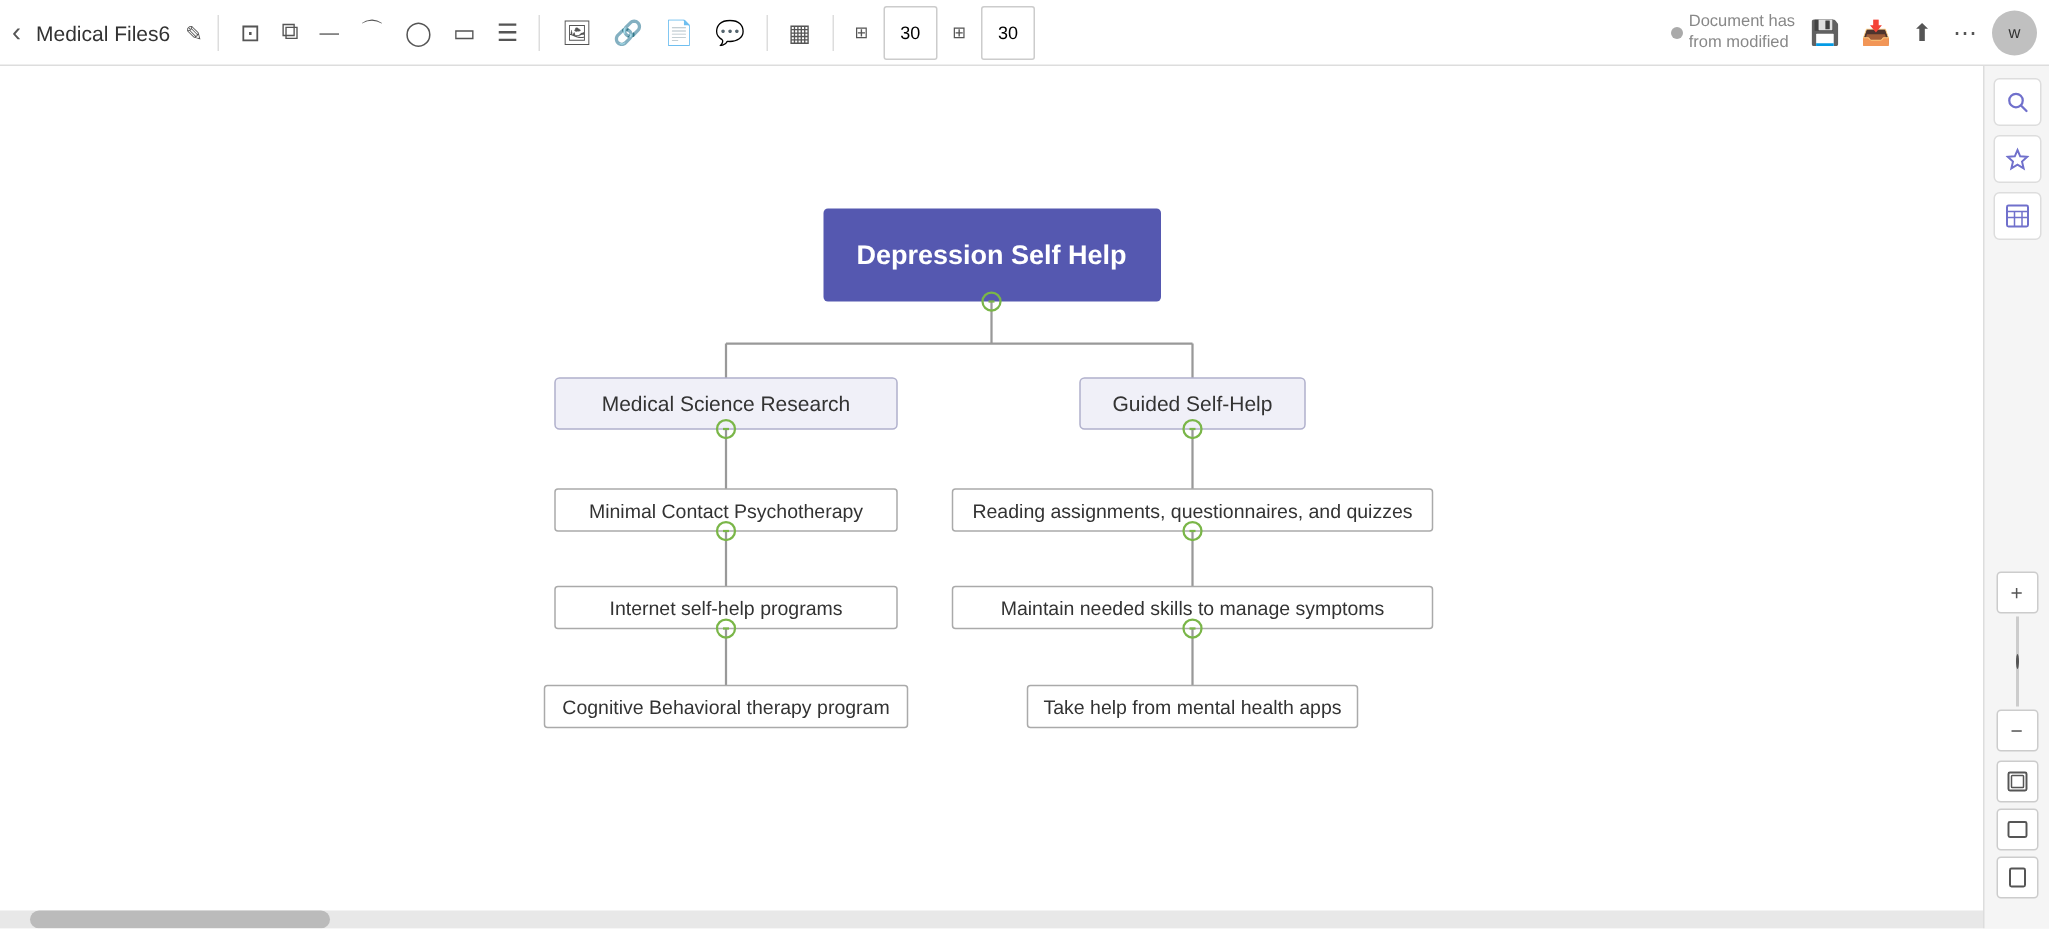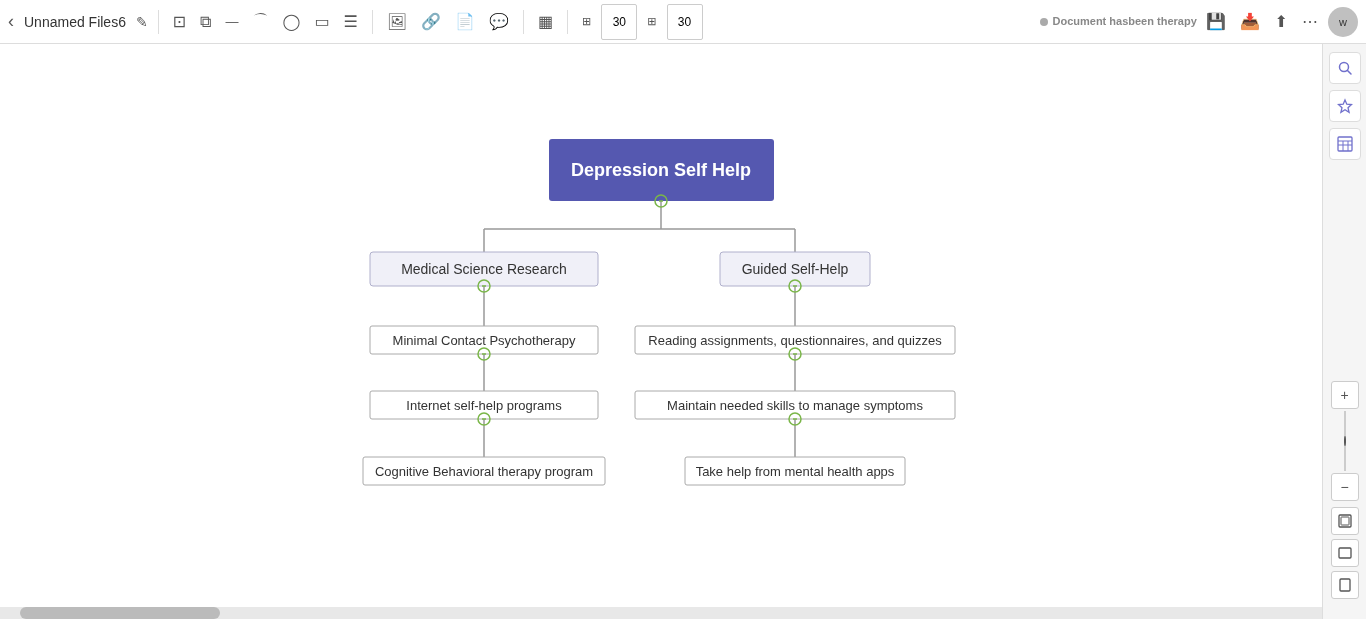--- a/index.html
+++ b/index.html
@@ -188,21 +188,21 @@
       background: #bbb;
       border-radius: 6px;
       margin-left: 20px;
     }
   </style>
 </head>
 <body>
 
 <div class="toolbar">
   <span class="toolbar-back">‹</span>
-  <span class="toolbar-title">Unnamed Files6</span>
+  <span class="toolbar-title">Medical Files6</span>
   <span class="toolbar-edit-icon">✎</span>
   <div class="toolbar-divider"></div>
 
   <span class="toolbar-icon">⊡</span>
   <span class="toolbar-icon">⧉</span>
   <span class="toolbar-icon" style="font-size:13px;">—</span>
   <span class="toolbar-icon">⌒</span>
   <span class="toolbar-icon">◯</span>
   <span class="toolbar-icon">▭</span>
   <span class="toolbar-icon">☰</span>
@@ -222,23 +222,23 @@
 
   <span class="toolbar-icon" style="font-size:11px;">⊞</span>
   <input class="toolbar-num-input" value="30" style="">
   <span class="toolbar-icon" style="font-size:11px;">⊞</span>
   <input class="toolbar-num-input" value="30" style="">
 
   <div class="toolbar-spacer"></div>
 
   <div class="toolbar-status">
     <div class="toolbar-status-dot"></div>
-    <div style="display:flex;flex-direction:row;line-height:1.2;font-weight:bold;">
+    <div style="display:flex;flex-direction:column;line-height:1.2;">
       <span>Document has</span>
-      <span>been therapy</span>
+      <span>from modified</span>
     </div>
   </div>
 
   <span class="toolbar-action-icon">💾</span>
   <span class="toolbar-action-icon">📥</span>
   <span class="toolbar-action-icon">⬆</span>
   <span class="toolbar-action-icon">⋯</span>
 
   <div class="toolbar-user">w</div>
 </div>

